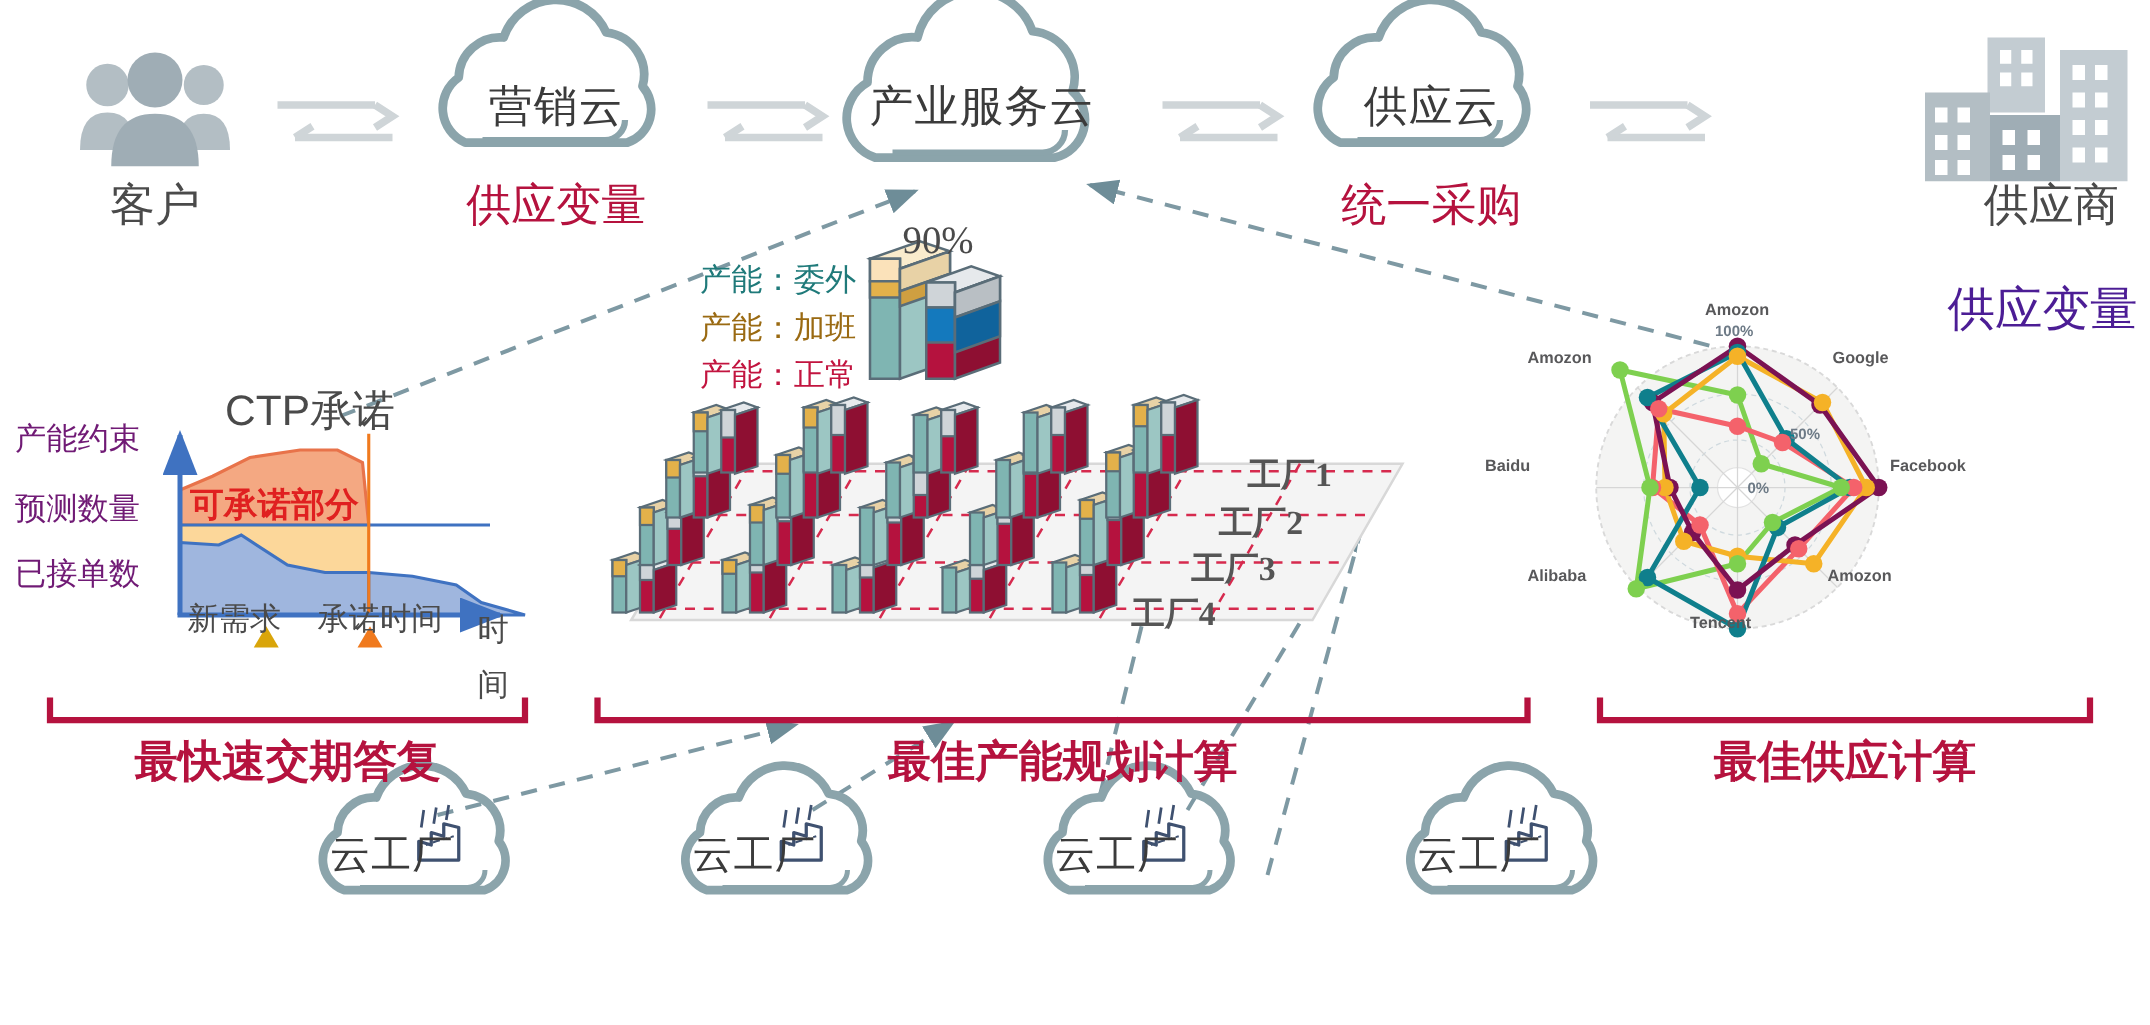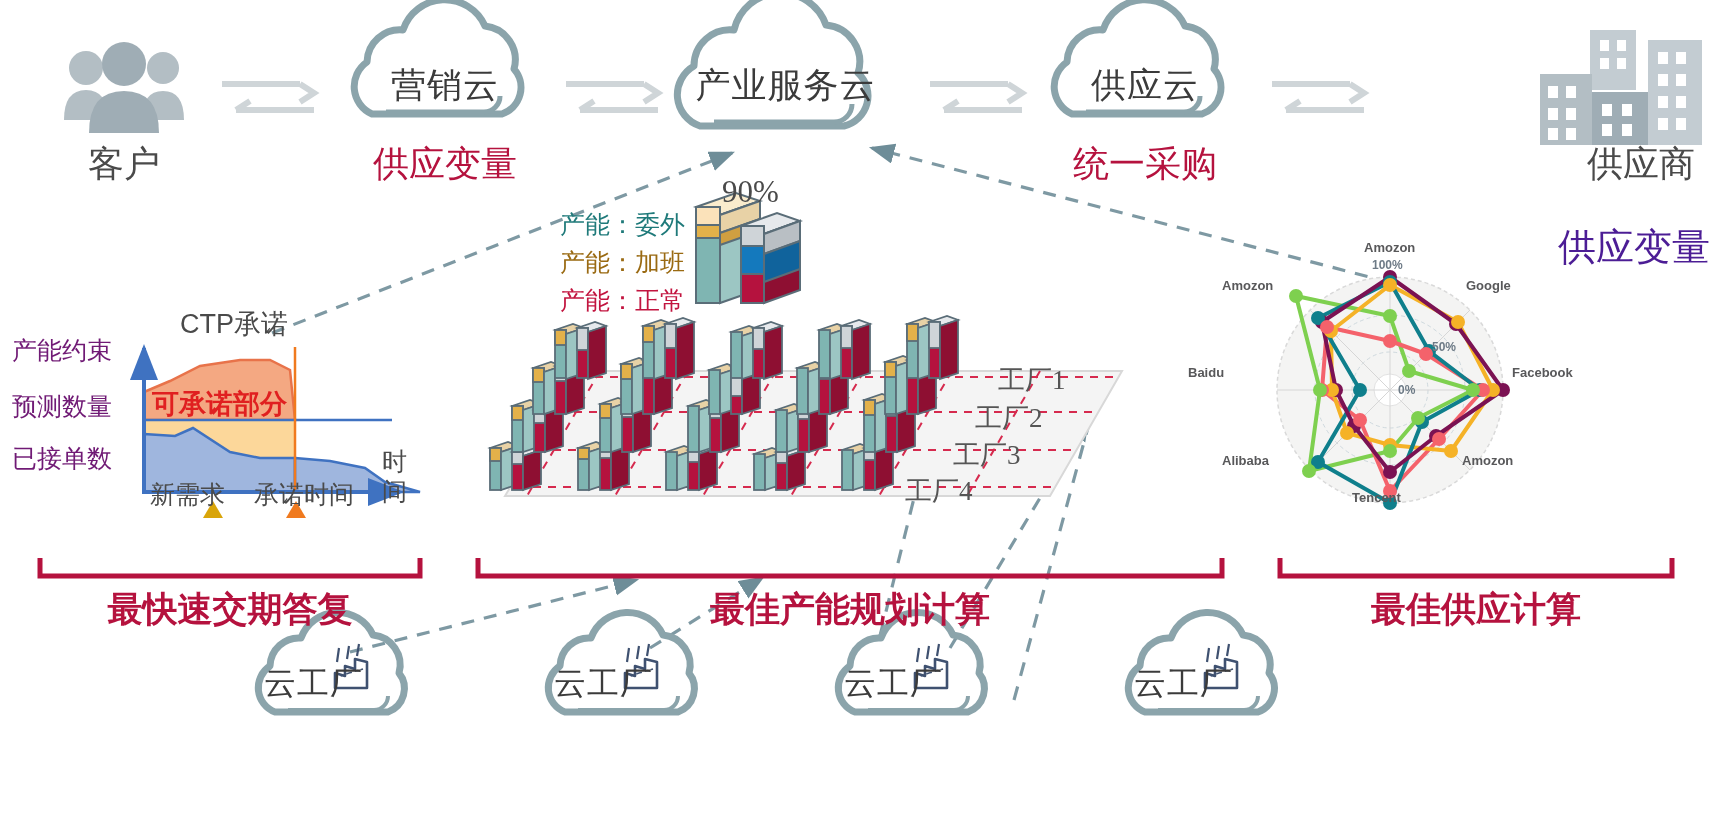--- a/index.html
+++ b/index.html
@@ -31,32 +31,33 @@
   .lg-red  { color: #c2143f; }
   .pct-label {
     position: absolute; font-size: 31px; color: #4a4a4a;
     font-family: "Liberation Serif", "DejaVu Serif", serif;
   }
 
   
   .axis-label {
     position: absolute; font-size: 25px; color: #701a75; white-space: nowrap;
   }
-  .ctp-title { position: absolute; font-size: 27px; color: #4a4a4a; white-space: nowrap; }
+  .ctp-title { position: absolute; font-size: 34px; color: #4a4a4a; white-space: nowrap; }
   .ctp-inner {
     position: absolute; font-size: 27px; color: #e02020; font-weight: 700;
     white-space: nowrap;
   }
   .tick-label { position: absolute; font-size: 25px; color: #4a4a4a; white-space: nowrap; }
-  .time-label { position: absolute; font-size: 25px; color: #4a4a4a; width: 26px; line-height: 30px; }
+  .time-label { position: absolute; font-size: 25px; color: #4a4a4a; width: 26px; line-height: 44px; margin-top: 36px; }
 
   
   .factory-tag {
     position: absolute; font-size: 27px; color: #555; white-space: nowrap;
     font-family: "Liberation Serif", "DejaVu Serif", serif;
+    font-weight: bold;
   }
 
   
   .radar-axis-label {
     position: absolute; font-size: 13px; color: #58585a; white-space: nowrap;
     font-weight: bold;
   }
   .radar-ring-label {
     position: absolute; font-size: 12px; color: #6d7a86; white-space: nowrap;
     font-weight: bold;

